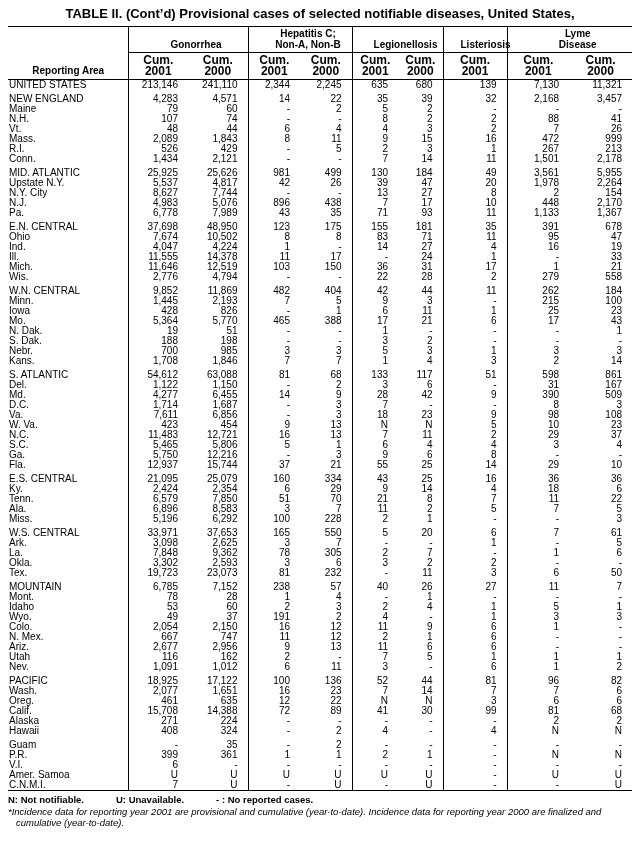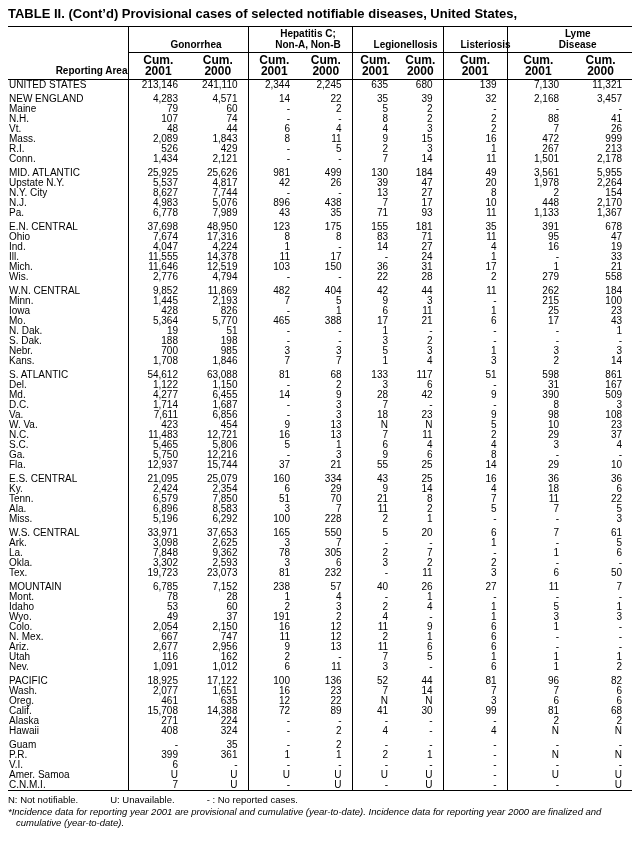--- a/index.html
+++ b/index.html
@@ -6,42 +6,42 @@
   html, body { background: #ffffff; }
   body {
     width: 640px; height: 856px;
     font-family: "Liberation Sans", sans-serif;
     color: #000;
     overflow: hidden;
   }
   .page { padding: 6px 8px 0 8px; }
 
   .title {
-    text-align: left;
+    text-align: center;
     font-weight: bold;
     font-size: 13px;
     line-height: 15px;
     margin-bottom: 5px;
   }
 
   table.disease-table {
     width: 624px;
     border-collapse: collapse;
     table-layout: fixed;
     border-top: 1px solid #000;
     border-bottom: 1px solid #000;
   }
 
   thead th {
     font-weight: bold;
     vertical-align: bottom;
     white-space: pre-line;
   }
   th.area-head {
-    text-align: right;
+    text-align: center;
     font-size: 10px;
     line-height: 11px;
     padding: 1px 0 3px 1px;
     border-bottom: 1px solid #000;
     vertical-align: bottom;
   }
   th.group-head {
     text-align: center;
     font-size: 10px;
     line-height: 10.5px;
@@ -68,21 +68,21 @@
   }
   tbody td.area { text-align: left; padding-left: 1px; }
   tbody td.num  { text-align: right; padding-right: 10px; }
   tbody tr.section-start td { padding-top: 4px; height: 14px; }
 
   .footnotes {
     margin-top: 3px;
     font-size: 9.5px;
     line-height: 11.5px;
   }
-  .legend-item { display: inline-block; margin-right: 32px; }
+  .legend-item { display: inline-block; margin-right: 32px; font-weight: bold; }
   .footnote-note {
     padding-left: 8px;
     text-indent: -8px;
     font-style: italic;
   }
 </style>
 </head>
 <body>
 
 <div class="page">
@@ -301,21 +301,21 @@
           <td class="num">175</td>
           <td class="num gstart">155</td>
           <td class="num">181</td>
           <td class="num gstart">35</td>
           <td class="num gstart">391</td>
           <td class="num">678</td>
         </tr>
         <tr>
           <td class="area">Ohio</td>
           <td class="num gstart">7,674</td>
-          <td class="num">17,316</td>
+          <td class="num">10,502</td>
           <td class="num gstart">8</td>
           <td class="num">8</td>
           <td class="num gstart">83</td>
           <td class="num">71</td>
           <td class="num gstart">11</td>
           <td class="num gstart">95</td>
           <td class="num">47</td>
         </tr>
         <tr>
           <td class="area">Ind.</td>

